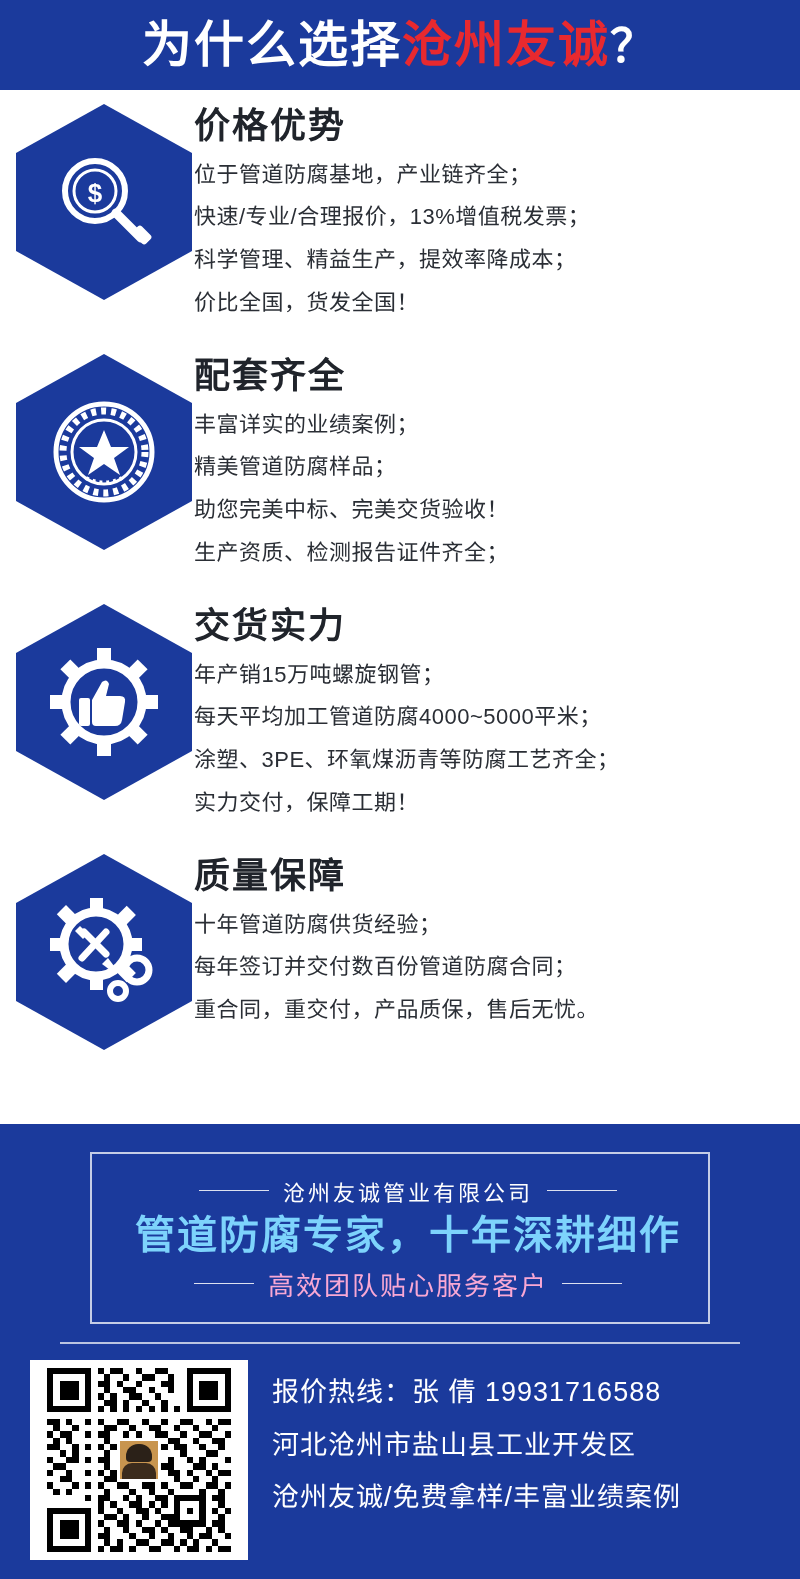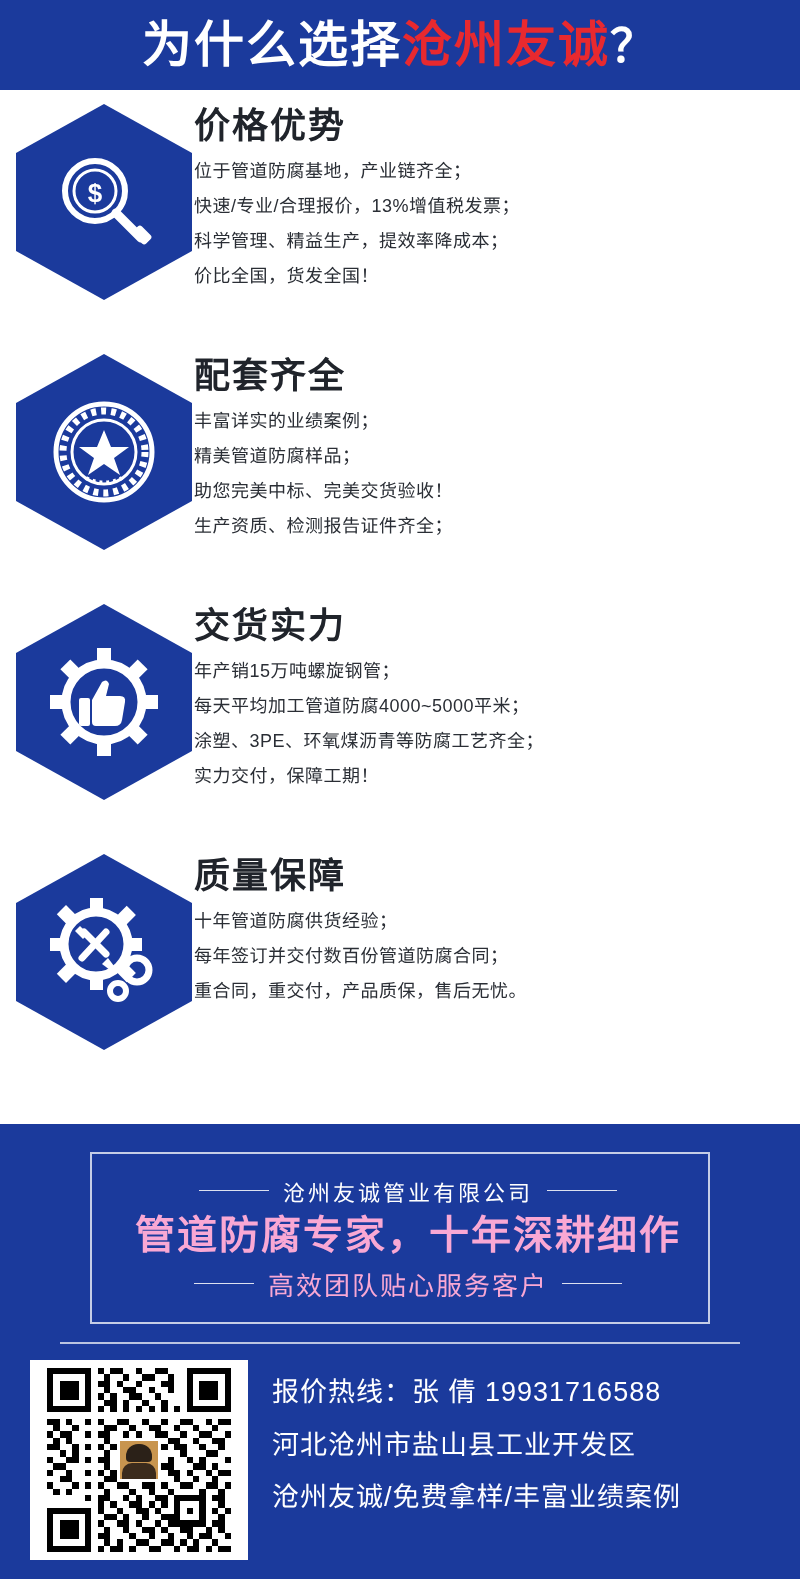--- a/index.html
+++ b/index.html
@@ -92,21 +92,21 @@
   }
   .feature-title {
     font-size: 36px;
     font-weight: bold;
     color: #20242b;
     letter-spacing: 2px;
     line-height: 1.1;
     margin-bottom: 8px;
   }
   .feature-line {
-    font-size: 18px;
+    font-size: 22px;
     color: #2a2e35;
     line-height: 1.95;
     letter-spacing: 0.5px;
     white-space: nowrap;
   }
 
   
   .footer {
     position: absolute;
     left: 0;
@@ -139,21 +139,21 @@
     letter-spacing: 3px;
     margin-bottom: 4px;
   }
   .slogan-small .rule {
     height: 1px;
     background: rgba(255,255,255,0.85);
     flex: 0 0 70px;
     margin: 0 14px;
   }
   .slogan-main {
-    color: #f9a8d4;
+    color: #7dd3fc;
     font-size: 40px;
     font-weight: bold;
     letter-spacing: 2px;
     line-height: 1.2;
     white-space: nowrap;
   }
   .slogan-sub {
     display: flex;
     align-items: center;
     justify-content: center;

